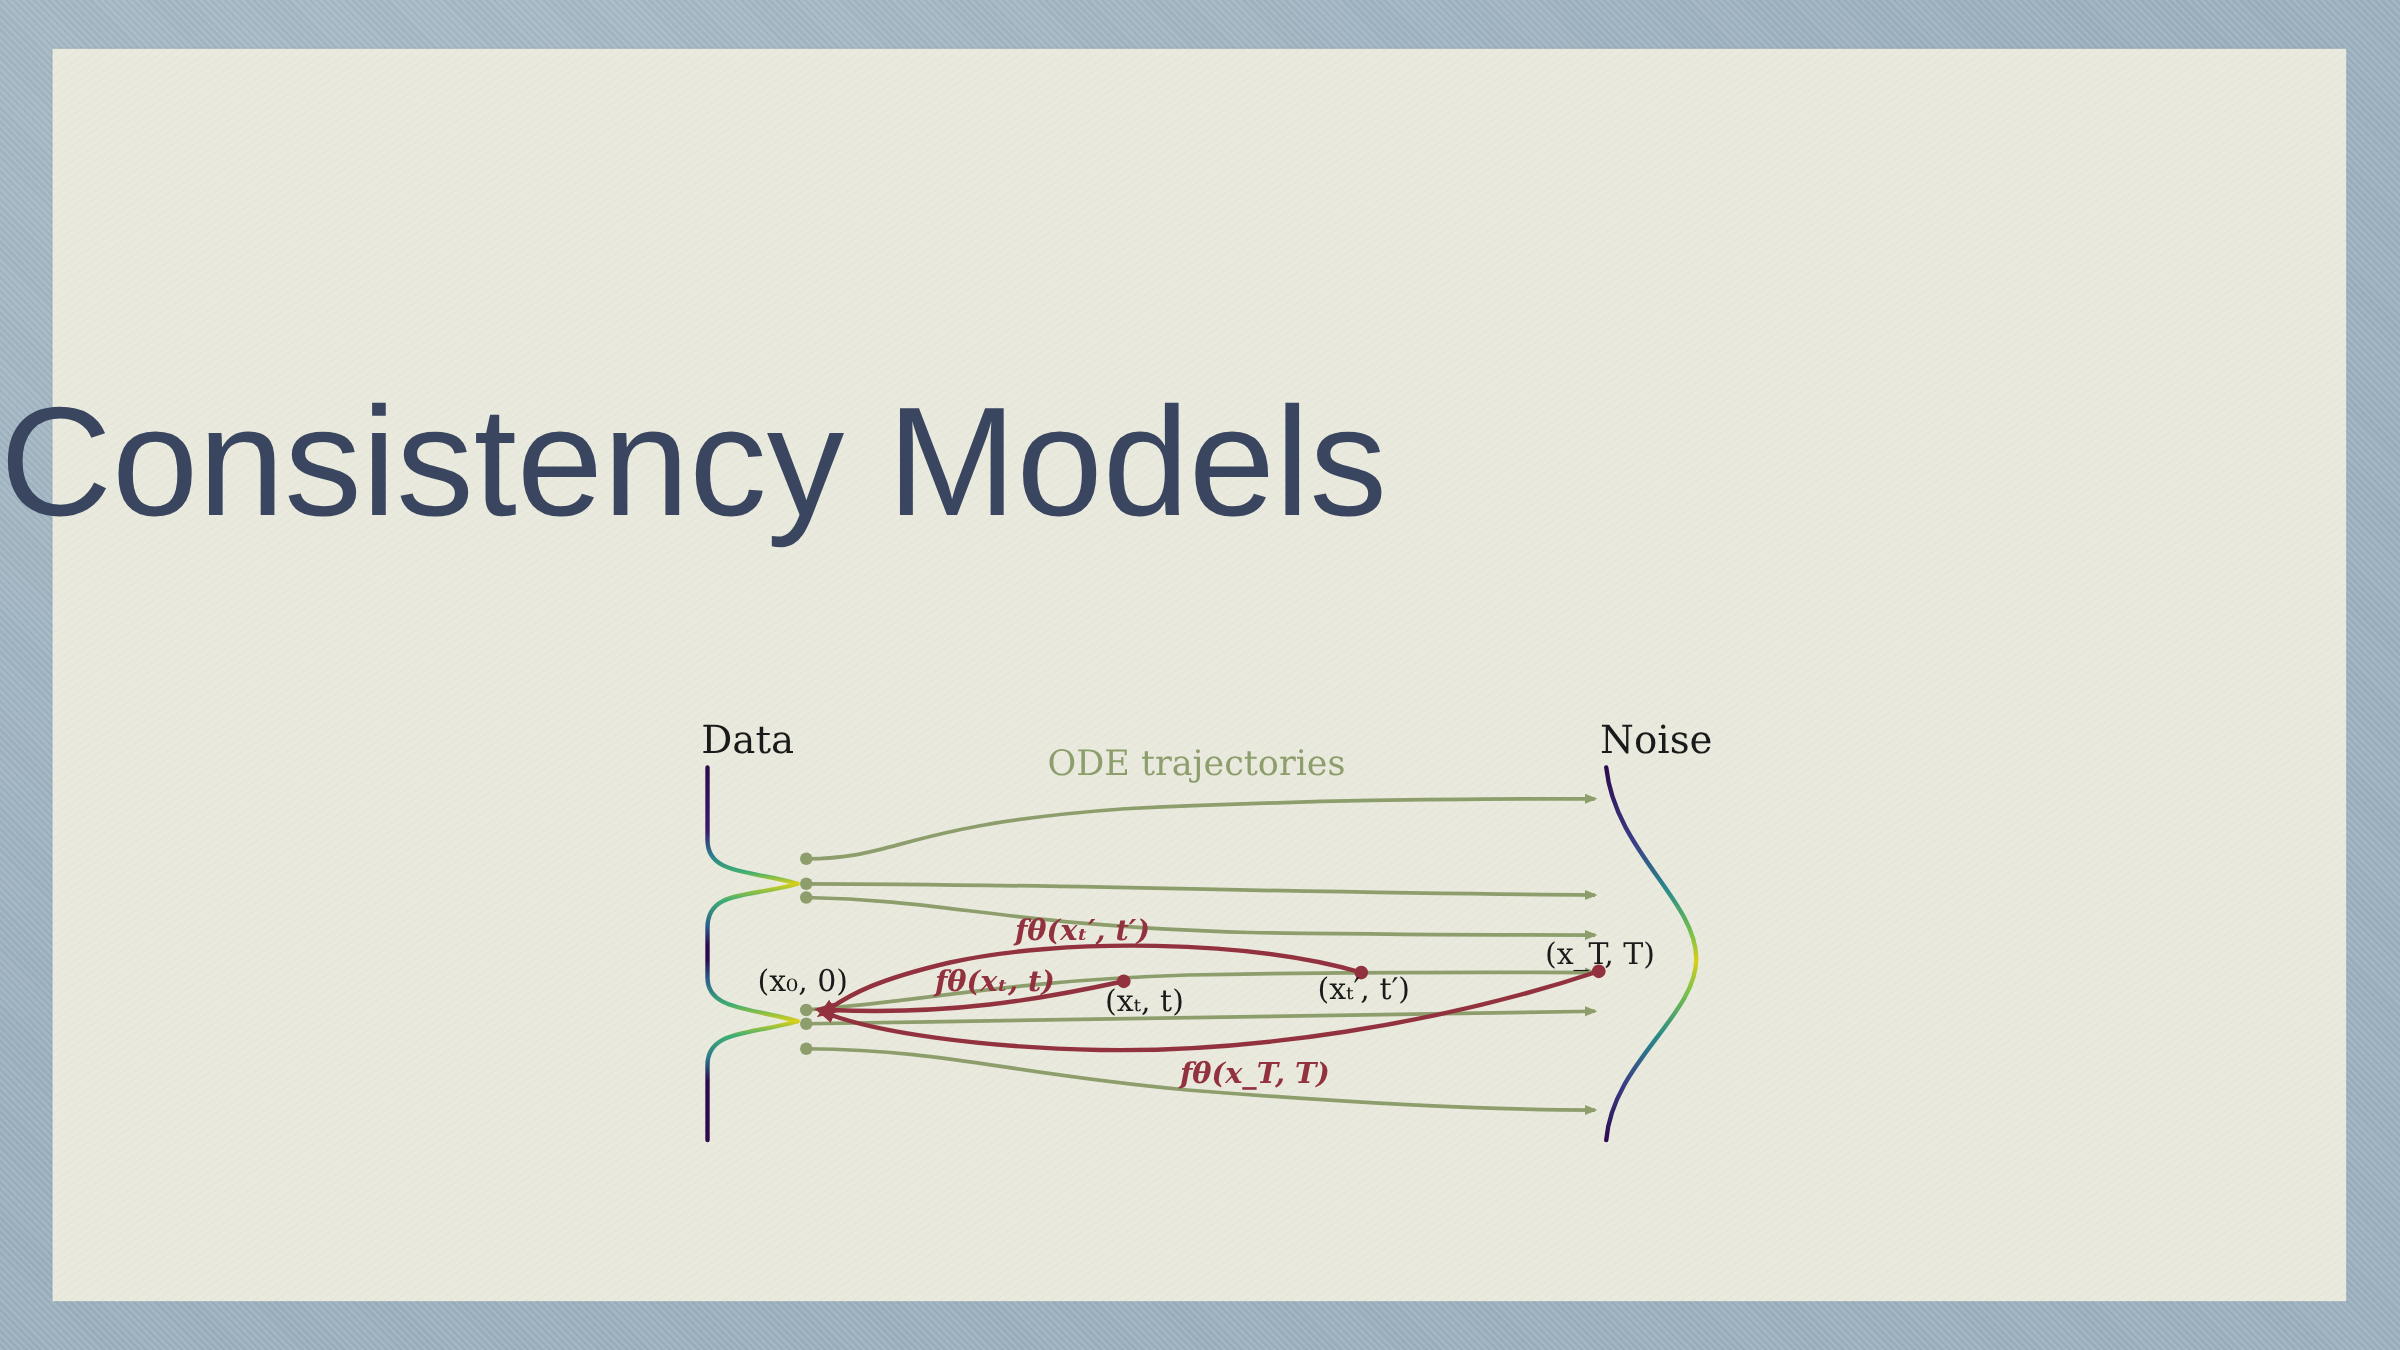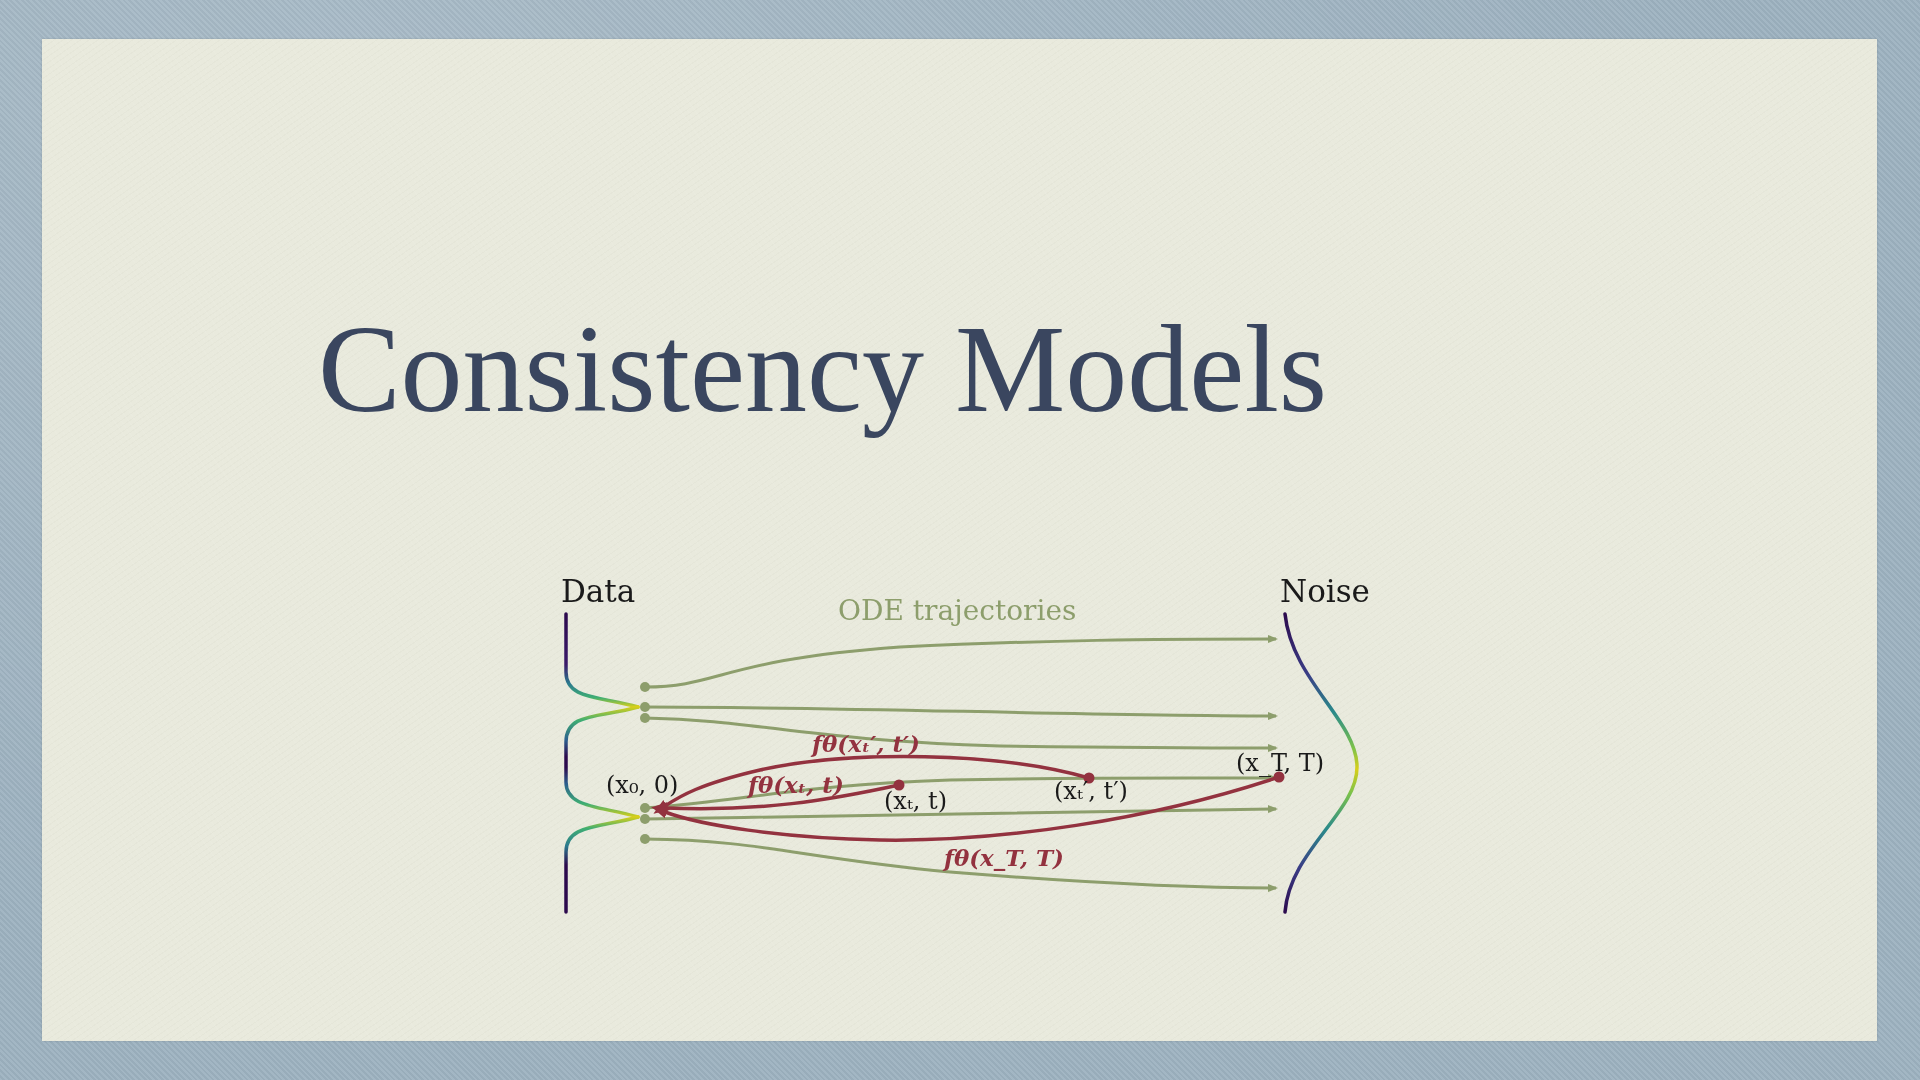--- a/index.html
+++ b/index.html
@@ -19,22 +19,21 @@
   .panel {
     position: absolute; left: 42px; top: 39px; width: 1835px; height: 1002px;
     background:
       repeating-linear-gradient(-35deg, rgba(120,120,100,0.035) 0 1px, transparent 1px 5px),
       repeating-linear-gradient(55deg, rgba(255,255,255,0.05) 0 1px, transparent 1px 6px),
       #e9eadd;
     box-shadow: 0 0 2px rgba(0,0,0,0.15);
   }
   .title {
     position: absolute; left: 0; width: 1645px; top: 300px;
-    text-align: center;
-    font-family: Liberation Serif, serif;
+    font-family: Liberation Sans, sans-serif;
     font-size: 124px; line-height: 140px;
     color: #3a465f;
     letter-spacing: 0px;
   }
   svg.diagram { position: absolute; left: 0; top: 0; }
   .lbl { font-family: "DejaVu Serif", serif; }
 </style>
 </head>
 <body>
 

